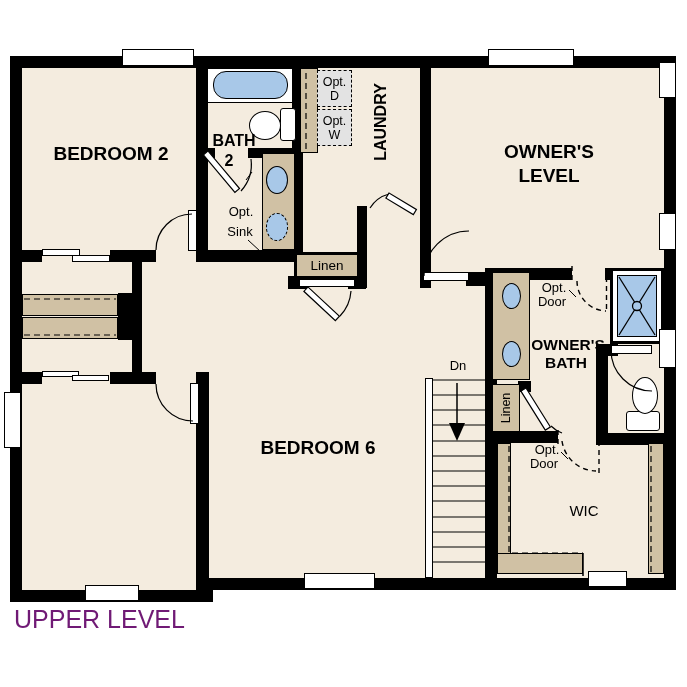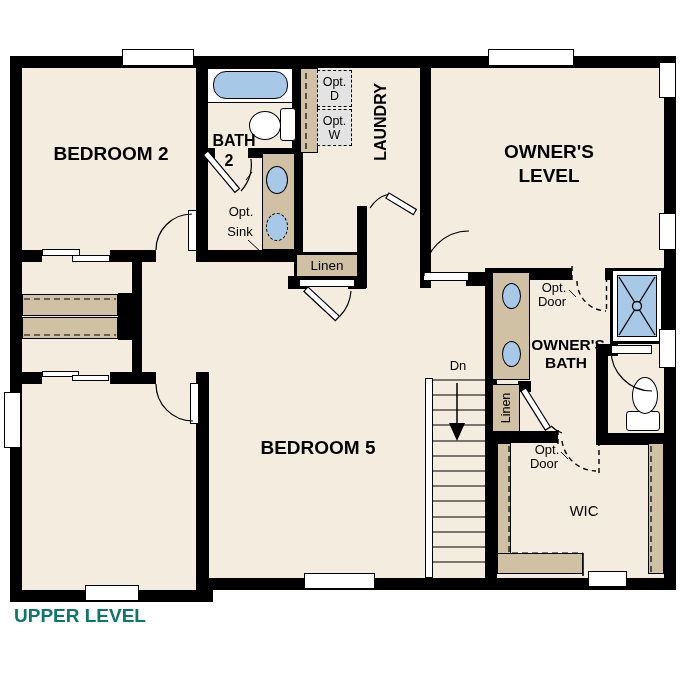--- a/index.html
+++ b/index.html
@@ -14,21 +14,21 @@
   .sink{border-radius:50%;}
   .sink-dashed{border-style:dashed;}
   .white-fix{position:absolute;background:#fff;border:1.3px solid #000;box-sizing:border-box;}
   .optbox{position:absolute;background:#e3e3e3;border:1.3px dashed #000;box-sizing:border-box;display:flex;flex-direction:column;align-items:center;justify-content:center;font-size:12.5px;line-height:14px;color:#000;}
   .label{position:absolute;color:#000;text-align:center;white-space:nowrap;transform:translate(-50%,-50%);}
   .big{font-weight:bold;font-size:19px;line-height:22px;}
   .med{font-weight:bold;font-size:16px;line-height:18px;}
   .small{font-size:13px;line-height:14.5px;}
   .vert{transform:translate(-50%,-50%) rotate(-90deg);}
   .svg-overlay{position:absolute;left:0;top:0;pointer-events:none;}
-  .title{position:absolute;font-weight:bold;font-size:19px;color:#0f766e;}
+  .title{position:absolute;font-weight:normal;font-size:25px;color:#701a75;}
 </style>
 </head>
 <body>
 
 <div class="plan">
 
   <div class="floor" style="left:22px;top:68px;width:642px;height:510px;"></div>
   <div class="floor" style="left:22px;top:372px;width:187px;height:218px;"></div>
 
   <div class="wall" style="left:10px;top:56px;width:666px;height:12px;"></div>
@@ -203,21 +203,21 @@
       <line x1="252" y1="172" x2="246" y2="180"></line>
     </g>
   </svg>
 
   <div class="label big" style="left:111px;top:154px;">BEDROOM 2</div>
   <div class="label med" style="left:234px;top:141px;">BATH</div>
   <div class="label med" style="left:229px;top:161px;">2</div>
   <div class="label med vert" style="left:381px;top:122px;">LAUNDRY</div>
   <div class="label big" style="left:549px;top:152px;">OWNER'S</div>
   <div class="label big" style="left:549px;top:176px;">LEVEL</div>
-  <div class="label big" style="left:318px;top:448px;">BEDROOM 5</div>
+  <div class="label big" style="left:318px;top:448px;">BEDROOM 6</div>
   <div class="label" style="left:568px;top:345px;font-weight:bold;font-size:15.5px;">OWNER'S</div>
   <div class="label" style="left:566px;top:363px;font-weight:bold;font-size:15.5px;">BATH</div>
   <div class="label" style="left:584px;top:510px;font-size:15px;">WIC</div>
 
   <div class="label small" style="left:241px;top:212px;">Opt.</div>
   <div class="label small" style="left:240px;top:232px;">Sink</div>
   <div class="label small" style="left:327px;top:266px;font-size:13.5px;">Linen</div>
   <div class="label small vert" style="left:506px;top:408px;font-size:12.5px;">Linen</div>
   <div class="label small" style="left:554px;top:288px;">Opt.</div>
   <div class="label small" style="left:552px;top:302px;">Door</div>

